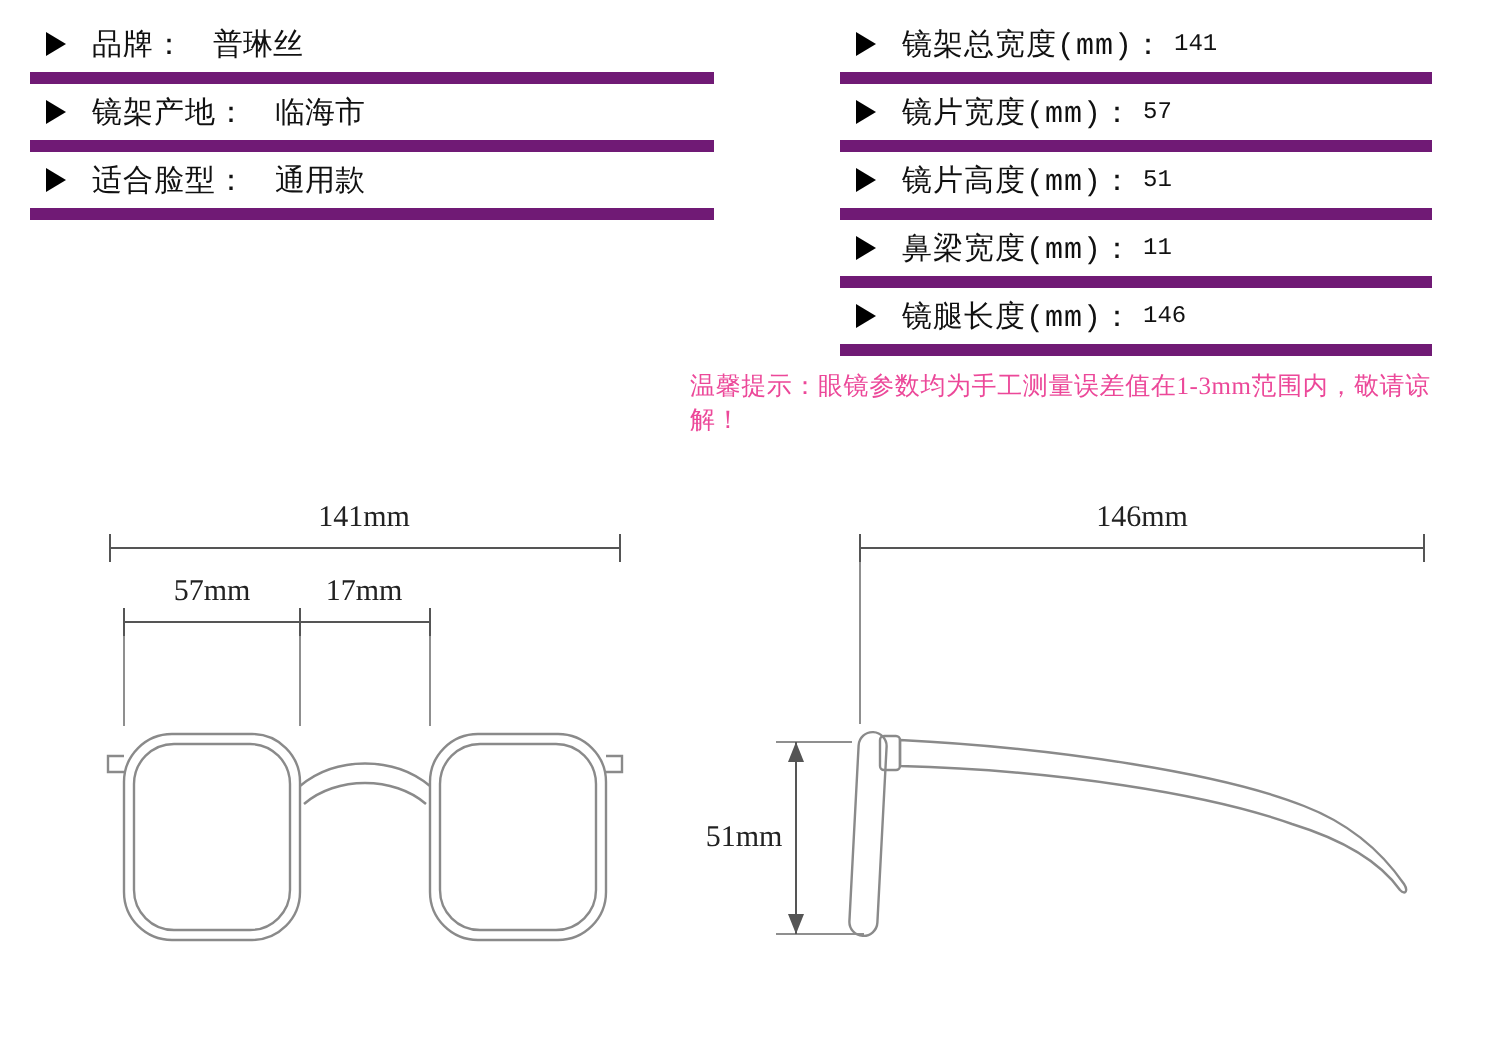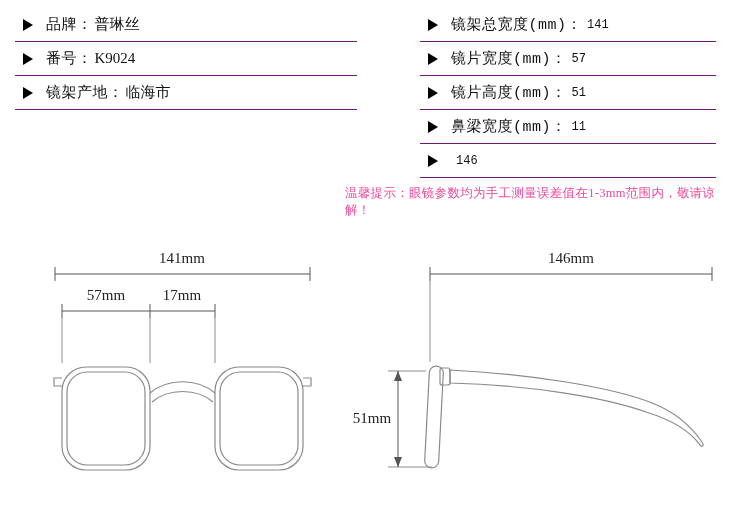--- a/index.html
+++ b/index.html
@@ -5,31 +5,31 @@
   html,body{margin:0;padding:0;}
   body{
     width:750px;height:521px;background:#ffffff;position:relative;overflow:hidden;
     font-family:"Liberation Serif","DejaVu Serif",serif;color:#111;
   }
   .spec-col{position:absolute;top:8px;}
   .spec-col.left{left:15px;width:342px;}
   .spec-col.right{left:420px;width:296px;font-family:Liberation Mono, monospace;}
   .spec-row{
     display:flex;align-items:center;height:34px;
-    border-bottom:1px solid #701a75;box-sizing:border-box;padding-left:8px;
+    border-bottom:6px solid #701a75;box-sizing:border-box;padding-left:8px;
   }
   .bullet{
     width:0;height:0;flex:none;
     border-left:10px solid #000;
     border-top:6px solid transparent;
     border-bottom:6px solid transparent;
     margin-right:13px;
   }
   .spec-label{font-size:15px;letter-spacing:0.5px;white-space:nowrap;}
-  .spec-col.left .spec-value{font-size:15px;margin-left:2px;white-space:nowrap;}
+  .spec-col.left .spec-value{font-size:15px;margin-left:14px;white-space:nowrap;}
   .spec-col.right .spec-value{font-size:12px;margin-left:5px;white-space:nowrap;}
   .note{
     position:absolute;left:345px;top:185px;width:380px;
     font-size:12.5px;letter-spacing:0.3px;color:#ec4899;
   }
   .diagram{position:absolute;left:0;top:230px;}
   .dim-line{stroke:#555;stroke-width:1;fill:none;}
   .ext-line{stroke:#8f8f8f;stroke-width:1;fill:none;}
   .frame-line{stroke:#8a8a8a;stroke-width:1.2;fill:none;}
   .dim-text{font-family:"Liberation Serif","DejaVu Serif",serif;font-size:15px;fill:#222;}
@@ -39,27 +39,27 @@
 <body>
 
 <div class="spec-col left">
   <div class="spec-row">
     <span class="bullet"></span>
     <span class="spec-label">品牌：</span>
     <span class="spec-value">普琳丝</span>
   </div>
   <div class="spec-row">
     <span class="bullet"></span>
-    <span class="spec-label">番号：</span>
-    <span class="spec-value">K9024</span>
+    <span class="spec-label">镜架产地：</span>
+    <span class="spec-value">临海市</span>
   </div>
   <div class="spec-row">
     <span class="bullet"></span>
-    <span class="spec-label">镜架产地：</span>
-    <span class="spec-value">临海市</span>
+    <span class="spec-label">适合脸型：</span>
+    <span class="spec-value">通用款</span>
   </div>
 </div>
 
 <div class="spec-col right">
   <div class="spec-row">
     <span class="bullet"></span>
     <span class="spec-label">镜架总宽度(mm)：</span>
     <span class="spec-value">141</span>
   </div>
   <div class="spec-row">
@@ -72,20 +72,21 @@
     <span class="spec-label">镜片高度(mm)：</span>
     <span class="spec-value">51</span>
   </div>
   <div class="spec-row">
     <span class="bullet"></span>
     <span class="spec-label">鼻梁宽度(mm)：</span>
     <span class="spec-value">11</span>
   </div>
   <div class="spec-row">
     <span class="bullet"></span>
+    <span class="spec-label">镜腿长度(mm)：</span>
     <span class="spec-value">146</span>
   </div>
 </div>
 
 <div class="note">温馨提示：眼镜参数均为手工测量误差值在1-3mm范围内，敬请谅解！</div>
 
 <svg class="diagram" width="750" height="291" viewBox="0 0 750 291" xmlns="http://www.w3.org/2000/svg">
 
   <g>
 

